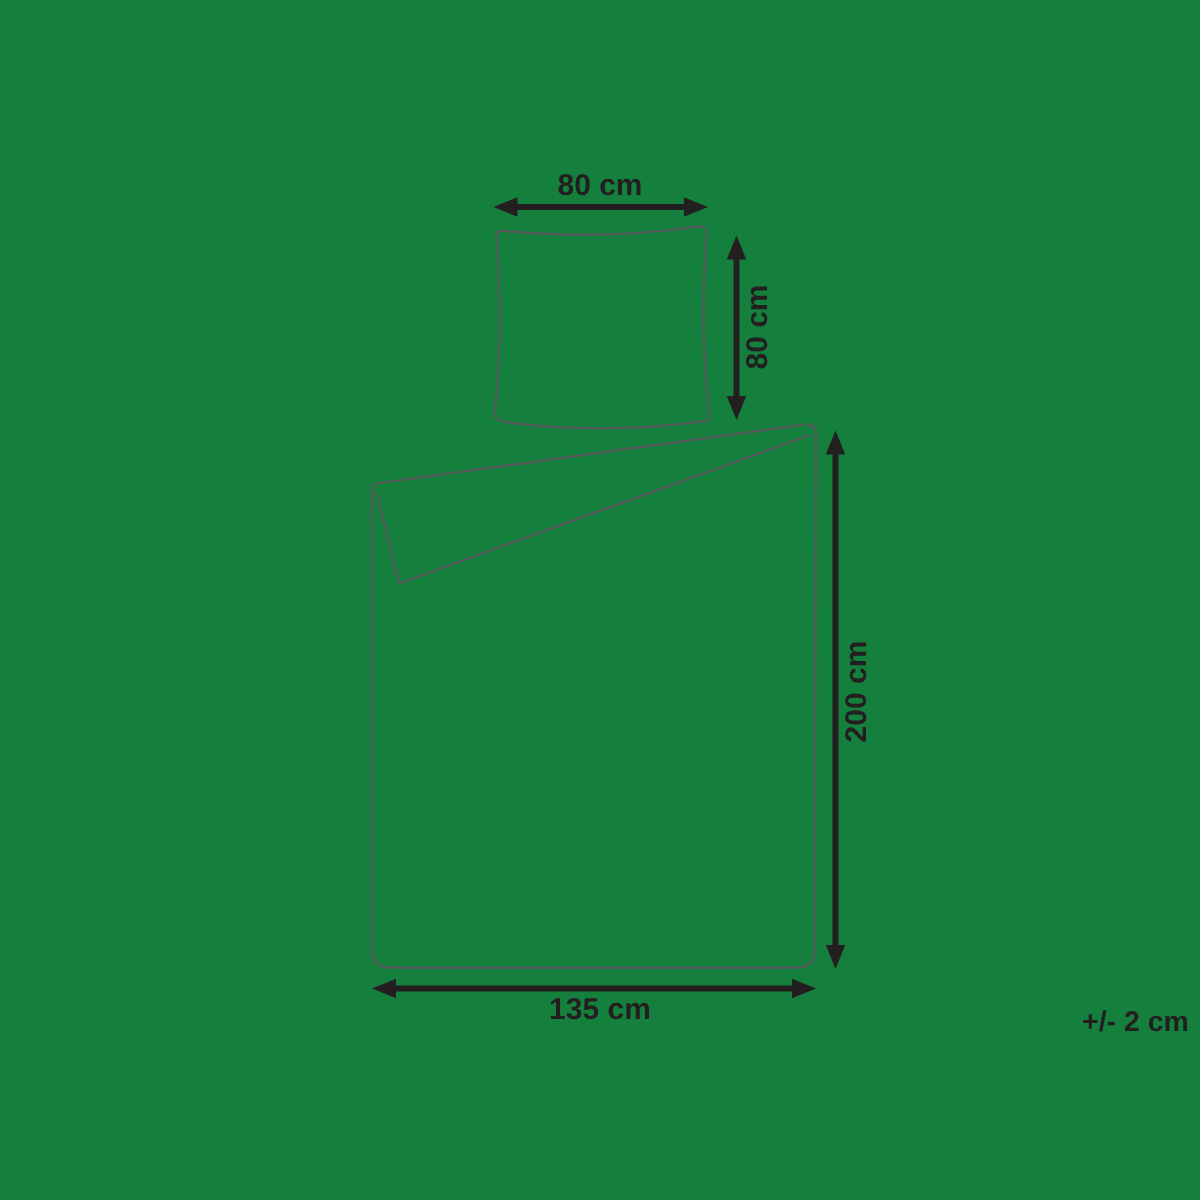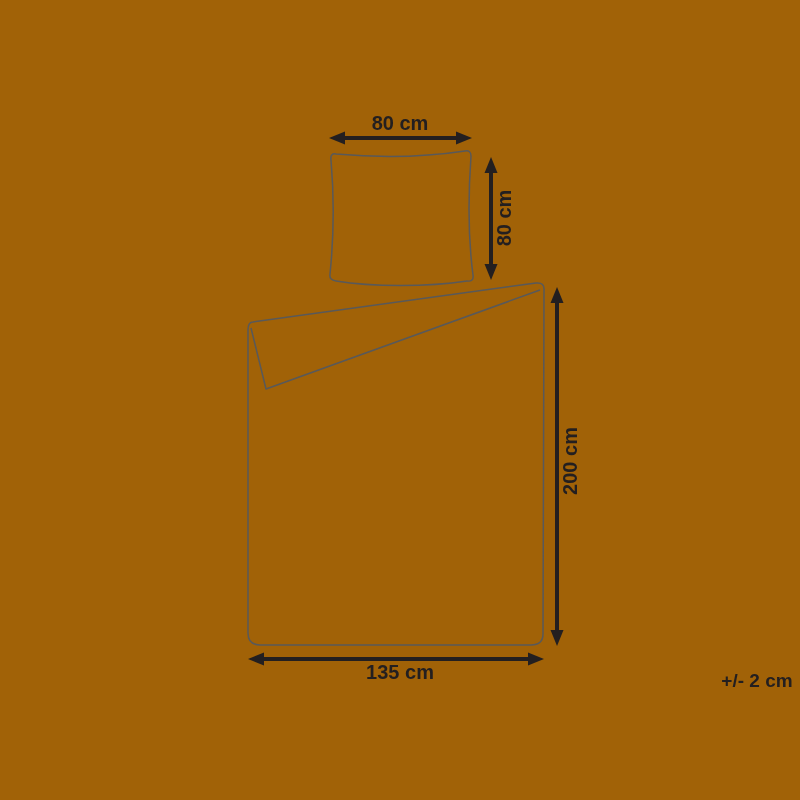--- a/index.html
+++ b/index.html
@@ -4,21 +4,21 @@
 <style>
   html, body {
     margin: 0;
     padding: 0;
     background: #ffffff;
   }
   .frame {
     position: relative;
     width: 800px;
     height: 800px;
-    background: #a16207;
+    background: #15803d;
     overflow: hidden;
   }
   svg.diagram {
     position: absolute;
     top: 0;
     left: 0;
   }
   text.dim-label {
     font-family: "Liberation Sans", sans-serif;
     font-weight: bold;

